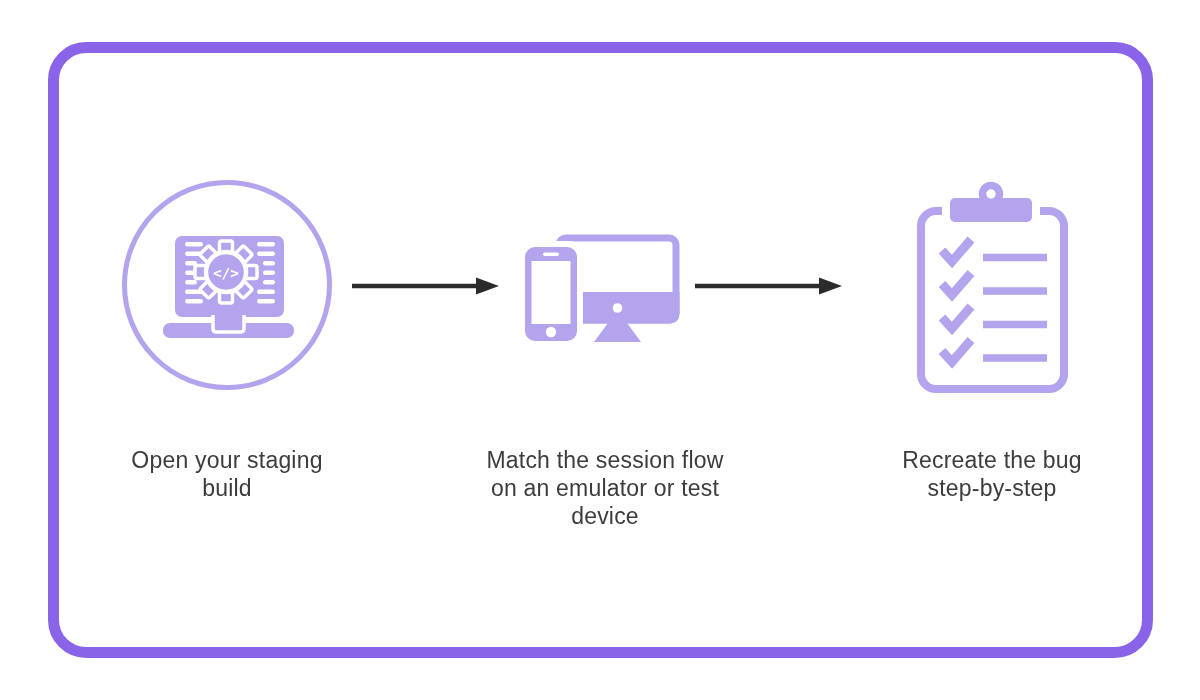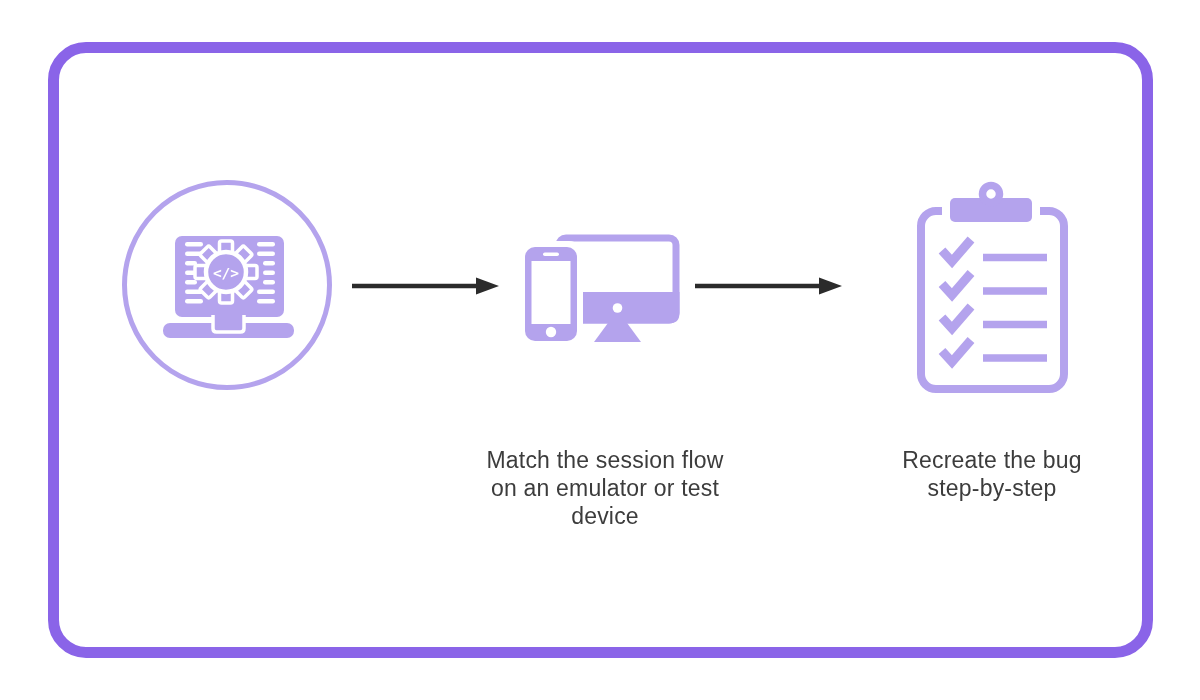--- a/index.html
+++ b/index.html
@@ -119,19 +119,21 @@
     <polyline class="check" points="27,103 37,114 56,92"></polyline>
     <rect class="fp" x="68" y="106.25" width="64" height="7.5"></rect>
 
     <polyline class="check" points="27,136.5 37,147.5 56,125.5"></polyline>
     <rect class="fp" x="68" y="139.75" width="64" height="7.5"></rect>
 
     <polyline class="check" points="27,170 37,181 56,159"></polyline>
     <rect class="fp" x="68" y="173.25" width="64" height="7.5"></rect>
   </svg>
 
+  <div class="caption cap1">Open your staging
+build</div>
   <div class="caption cap3">Recreate the bug
 step-by-step</div>
   <div class="caption cap2">Match the session flow
 on an emulator or test
 device</div>
 
 </div>
 
 </body></html>

